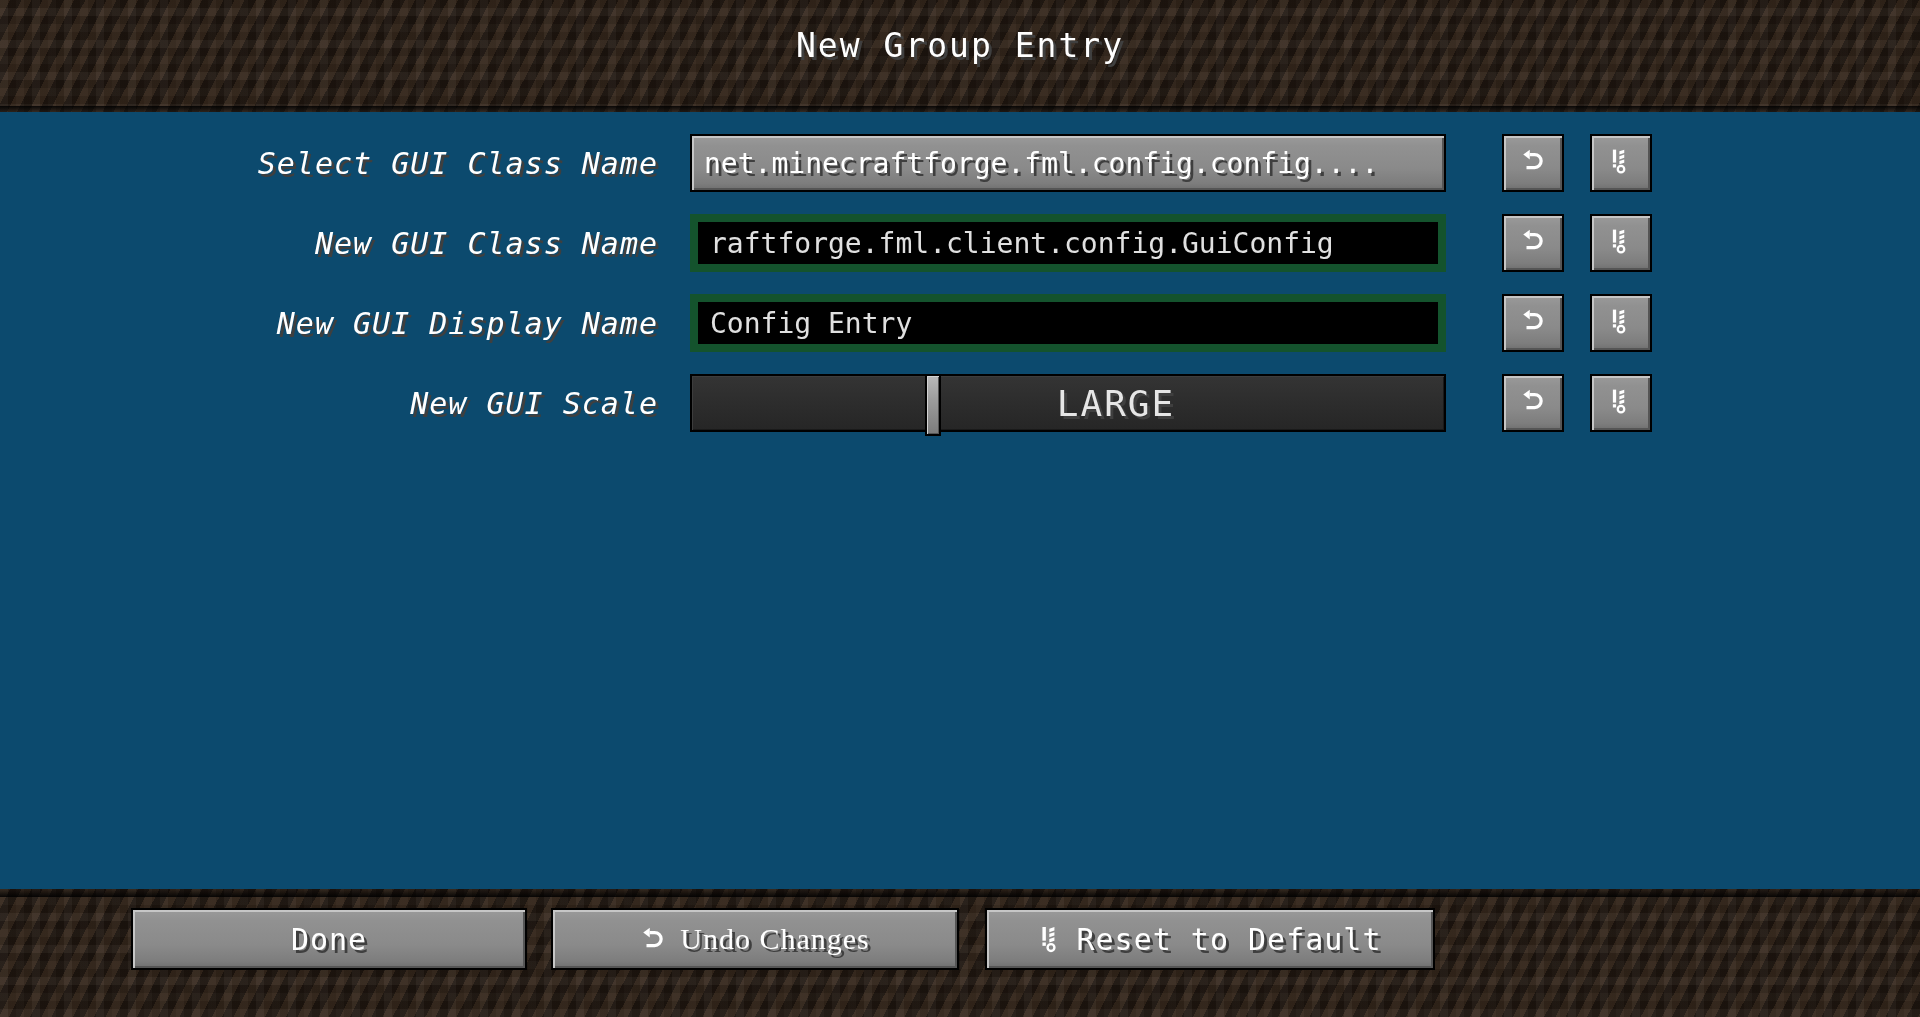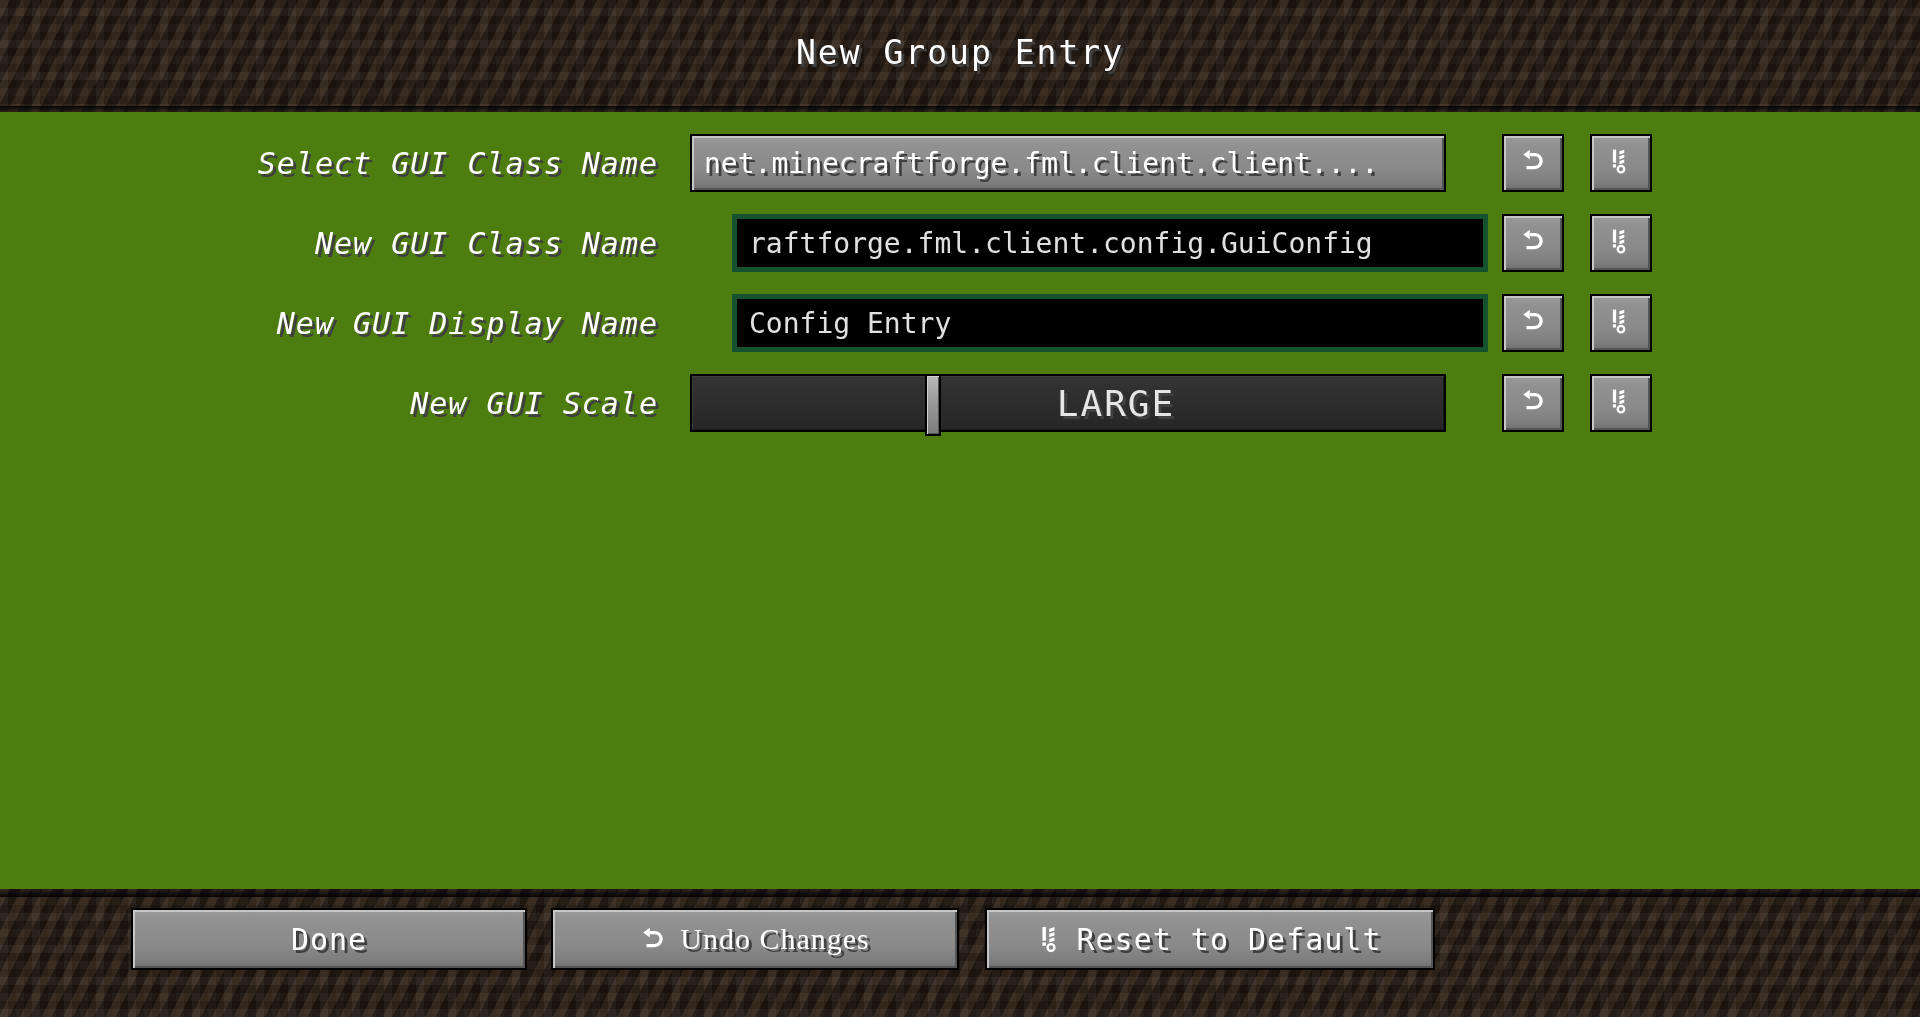--- a/index.html
+++ b/index.html
@@ -47,26 +47,25 @@
     background: linear-gradient(to bottom, rgba(0,0,0,0.85), rgba(0,0,0,0));
     pointer-events: none;
   }
   #title {
     position: absolute; left: 0; top: 26px; width: 1920px;
     text-align: center;
     color: #ffffff;
     font-size: 33px;
     letter-spacing: 2px;
     text-shadow: 3px 3px 0 #3f3f3f;
-    margin-top: 7px;
   }
 
   #body-area {
     position: absolute; left: 0; top: 112px; width: 1920px; height: 777px;
-    background: #4d7c0f;
+    background: #0c4a6e;
   }
 
   #footer {
     position: absolute; left: 0; top: 889px; width: 1920px; height: 128px;
   }
   #footer-shadow {
     position: absolute; left: 0; top: 889px; width: 1920px; height: 8px;
     background: linear-gradient(to top, rgba(0,0,0,0.85), rgba(0,0,0,0));
     pointer-events: none;
   }
@@ -126,31 +125,30 @@
     overflow: hidden;
     white-space: nowrap;
   }
 
   
   .mc-textfield {
     box-sizing: border-box;
     width: 100%;
     height: 100%;
     background: #000000;
-    border: 5px solid #14532d;
+    border: 8px solid #14532d;
     color: #e0e0e0;
     font-size: 28px;
     padding-left: 12px;
     display: flex;
     align-items: center;
     white-space: nowrap;
     overflow: hidden;
     font-family: "DejaVu Sans Mono", "Liberation Mono", monospace;
     cursor: text;
-    margin-left: 42px;
   }
 
   
   .mc-slider {
     box-sizing: border-box;
     position: relative;
     width: 100%;
     height: 100%;
     background: #2f2f2f;
     background-image: linear-gradient(to bottom, #343434 0%, #2c2c2c 55%, #262626 100%);
@@ -213,21 +211,21 @@
   <div id="header" class="dirt">
     <div id="title">New Group Entry</div>
   </div>
   <div id="header-shadow"></div>
 
   <div id="body-area">
 
     <div class="row" style="top:18px;">
       <div class="row-label">Select GUI Class Name</div>
       <div class="row-control">
-        <div id="select-gui-class-button" class="mc-button">net.minecraftforge.fml.client.client....</div>
+        <div id="select-gui-class-button" class="mc-button">net.minecraftforge.fml.config.config....</div>
       </div>
       <div class="icon-btn mc-button undo" style="left:1502px;">
         <span class="glyph">
           <svg width="26" height="26" viewBox="0 0 16 16">
             <path d="M6 3 L6 5 L9 5 A3 3 0 1 1 9 11 L4 11 L4 13 L9 13 A5 5 0 1 0 9 3 Z" fill="#ffffff"></path>
             <path d="M6 1 L6 7 L2 4 Z" fill="#ffffff"></path>
           </svg>
         </span>
       </div>
       <div class="icon-btn mc-button reset" style="left:1590px;">

